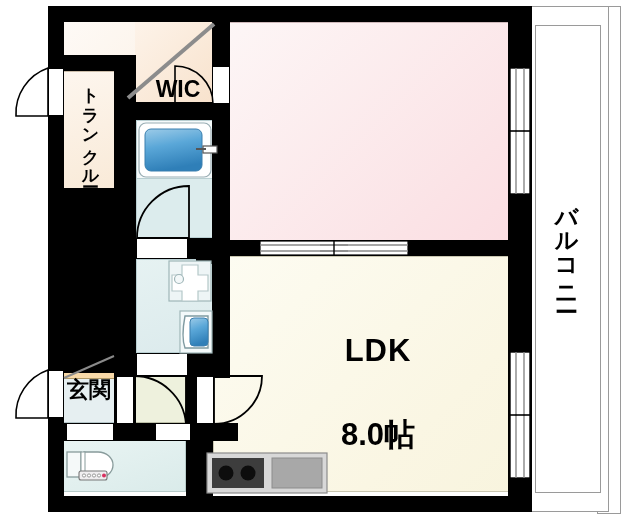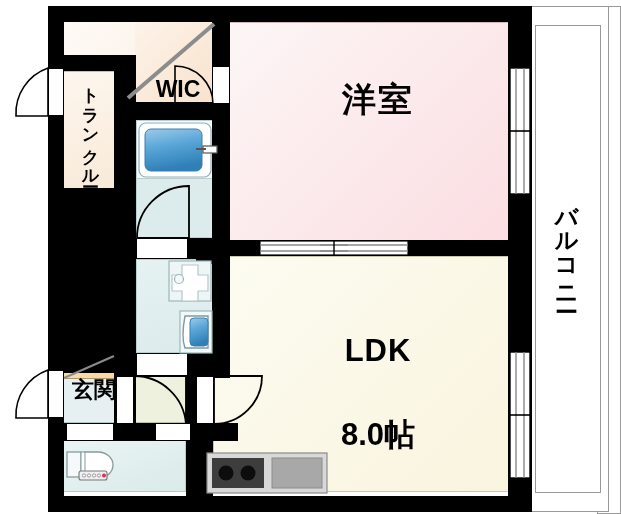--- a/index.html
+++ b/index.html
@@ -251,26 +251,25 @@
 
     <defs>
       <linearGradient id="tubgrad" x1="0" y1="0" x2="0.25" y2="1">
         <stop offset="0%" stop-color="#9ccbe8"></stop>
         <stop offset="45%" stop-color="#5aa7d8"></stop>
         <stop offset="100%" stop-color="#2f7fb8"></stop>
       </linearGradient>
     </defs>
   </svg>
 
-  <div class="lbl" style="left:318px; top:82px; width:120px; font-size:34px; letter-spacing:2px;">洋室</div>
 
   <div class="lbl" style="left:323px; top:335px; width:110px; font-size:31px; letter-spacing:1px;">LDK</div>
   <div class="lbl" style="left:323px; top:371px; width:110px; font-size:31px;margin-top:48px;">8.0帖</div>
 
   <div class="lbl" style="left:145px; top:55px; width:66px; font-size:23px;margin-top:22px;">WIC</div>
 
   <div class="vlbl" style="left:79px; top:76px; font-size:17px;">トランクルーム</div>
 
-  <div class="lbl" style="left:62px; top:378px; width:54px; font-size:22px;text-align:right;">玄関</div>
+  <div class="lbl" style="left:62px; top:378px; width:54px; font-size:22px;">玄関</div>
 
   <div class="vlbl" style="left:552px; top:190px; font-size:23px;">バルコニー</div>
 
 </div>
 
 </body></html>

